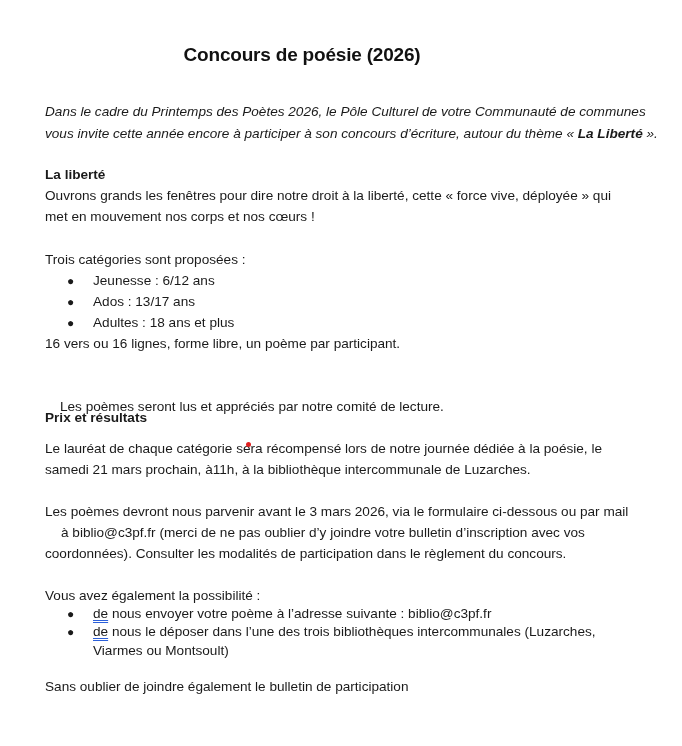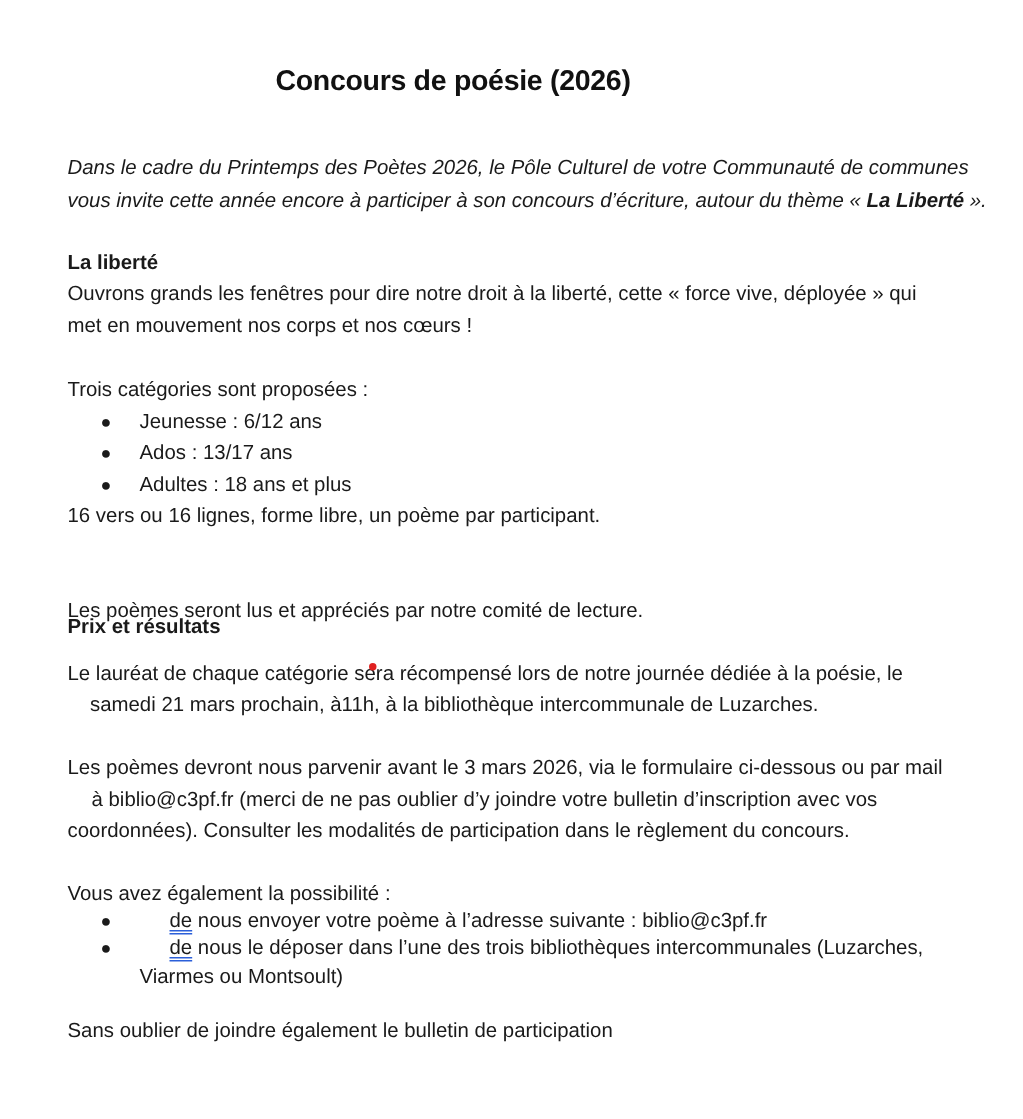--- a/index.html
+++ b/index.html
@@ -53,21 +53,20 @@
       left: 22px;
       font-size: 12px;
     }
     .bullet-text {
       position: absolute;
       left: 48px;
     }
     .grammar {
       text-decoration: underline double #2b5fd9;
       text-underline-offset: 2px;
-      margin-left: 20px;
     }
     .cursor-dot {
       position: absolute;
       width: 5px;
       height: 5px;
       border-radius: 50%;
       background: #e02020;
     }
   </style>
 </head>
@@ -95,24 +94,24 @@
     <span class="bullet">●</span>
     <span class="bullet-text">Ados : 13/17 ans</span>
   </div>
   <div class="bullet-line" style="top:313px;">
     <span class="bullet">●</span>
     <span class="bullet-text">Adultes : 18 ans et plus</span>
   </div>
   <div class="line" style="top:334px;">16 vers ou 16 lignes, forme libre, un poème par participant.</div>
 
   <div class="line bold" style="top:376px;margin-top:32px;">Prix et résultats</div>
-  <div class="line" style="top:397px;">Les poèmes seront lus et appréciés par notre comité de lecture.</div>
+  <div class="line" style="top:397px;margin-left:15px;">Les poèmes seront lus et appréciés par notre comité de lecture.</div>
 
   <div class="line" style="top:439px;">Le lauréat de chaque catégorie sera récompensé lors de notre journée dédiée à la poésie, le</div>
-  <div class="line" style="top:460px;margin-left:15px;">samedi 21 mars prochain, à11h, à la bibliothèque intercommunale de Luzarches.</div>
+  <div class="line" style="top:460px;">samedi 21 mars prochain, à11h, à la bibliothèque intercommunale de Luzarches.</div>
 
   <div class="line" style="top:502px;">Les poèmes devront nous parvenir avant le 3 mars 2026, via le formulaire ci-dessous ou par mail</div>
   <div class="line" style="top:523px;margin-left:16px;">à biblio@c3pf.fr (merci de ne pas oublier d’y joindre votre bulletin d’inscription avec vos</div>
   <div class="line" style="top:544px;">coordonnées). Consulter les modalités de participation dans le règlement du concours.</div>
 
   <div class="line" style="top:586px;">Vous avez également la possibilité :</div>
   <div class="bullet-line" style="top:604px;">
     <span class="bullet">●</span>
     <span class="bullet-text"><span class="grammar">de</span><span> nous envoyer votre poème à l’adresse suivante : biblio@c3pf.fr</span></span>
   </div>

